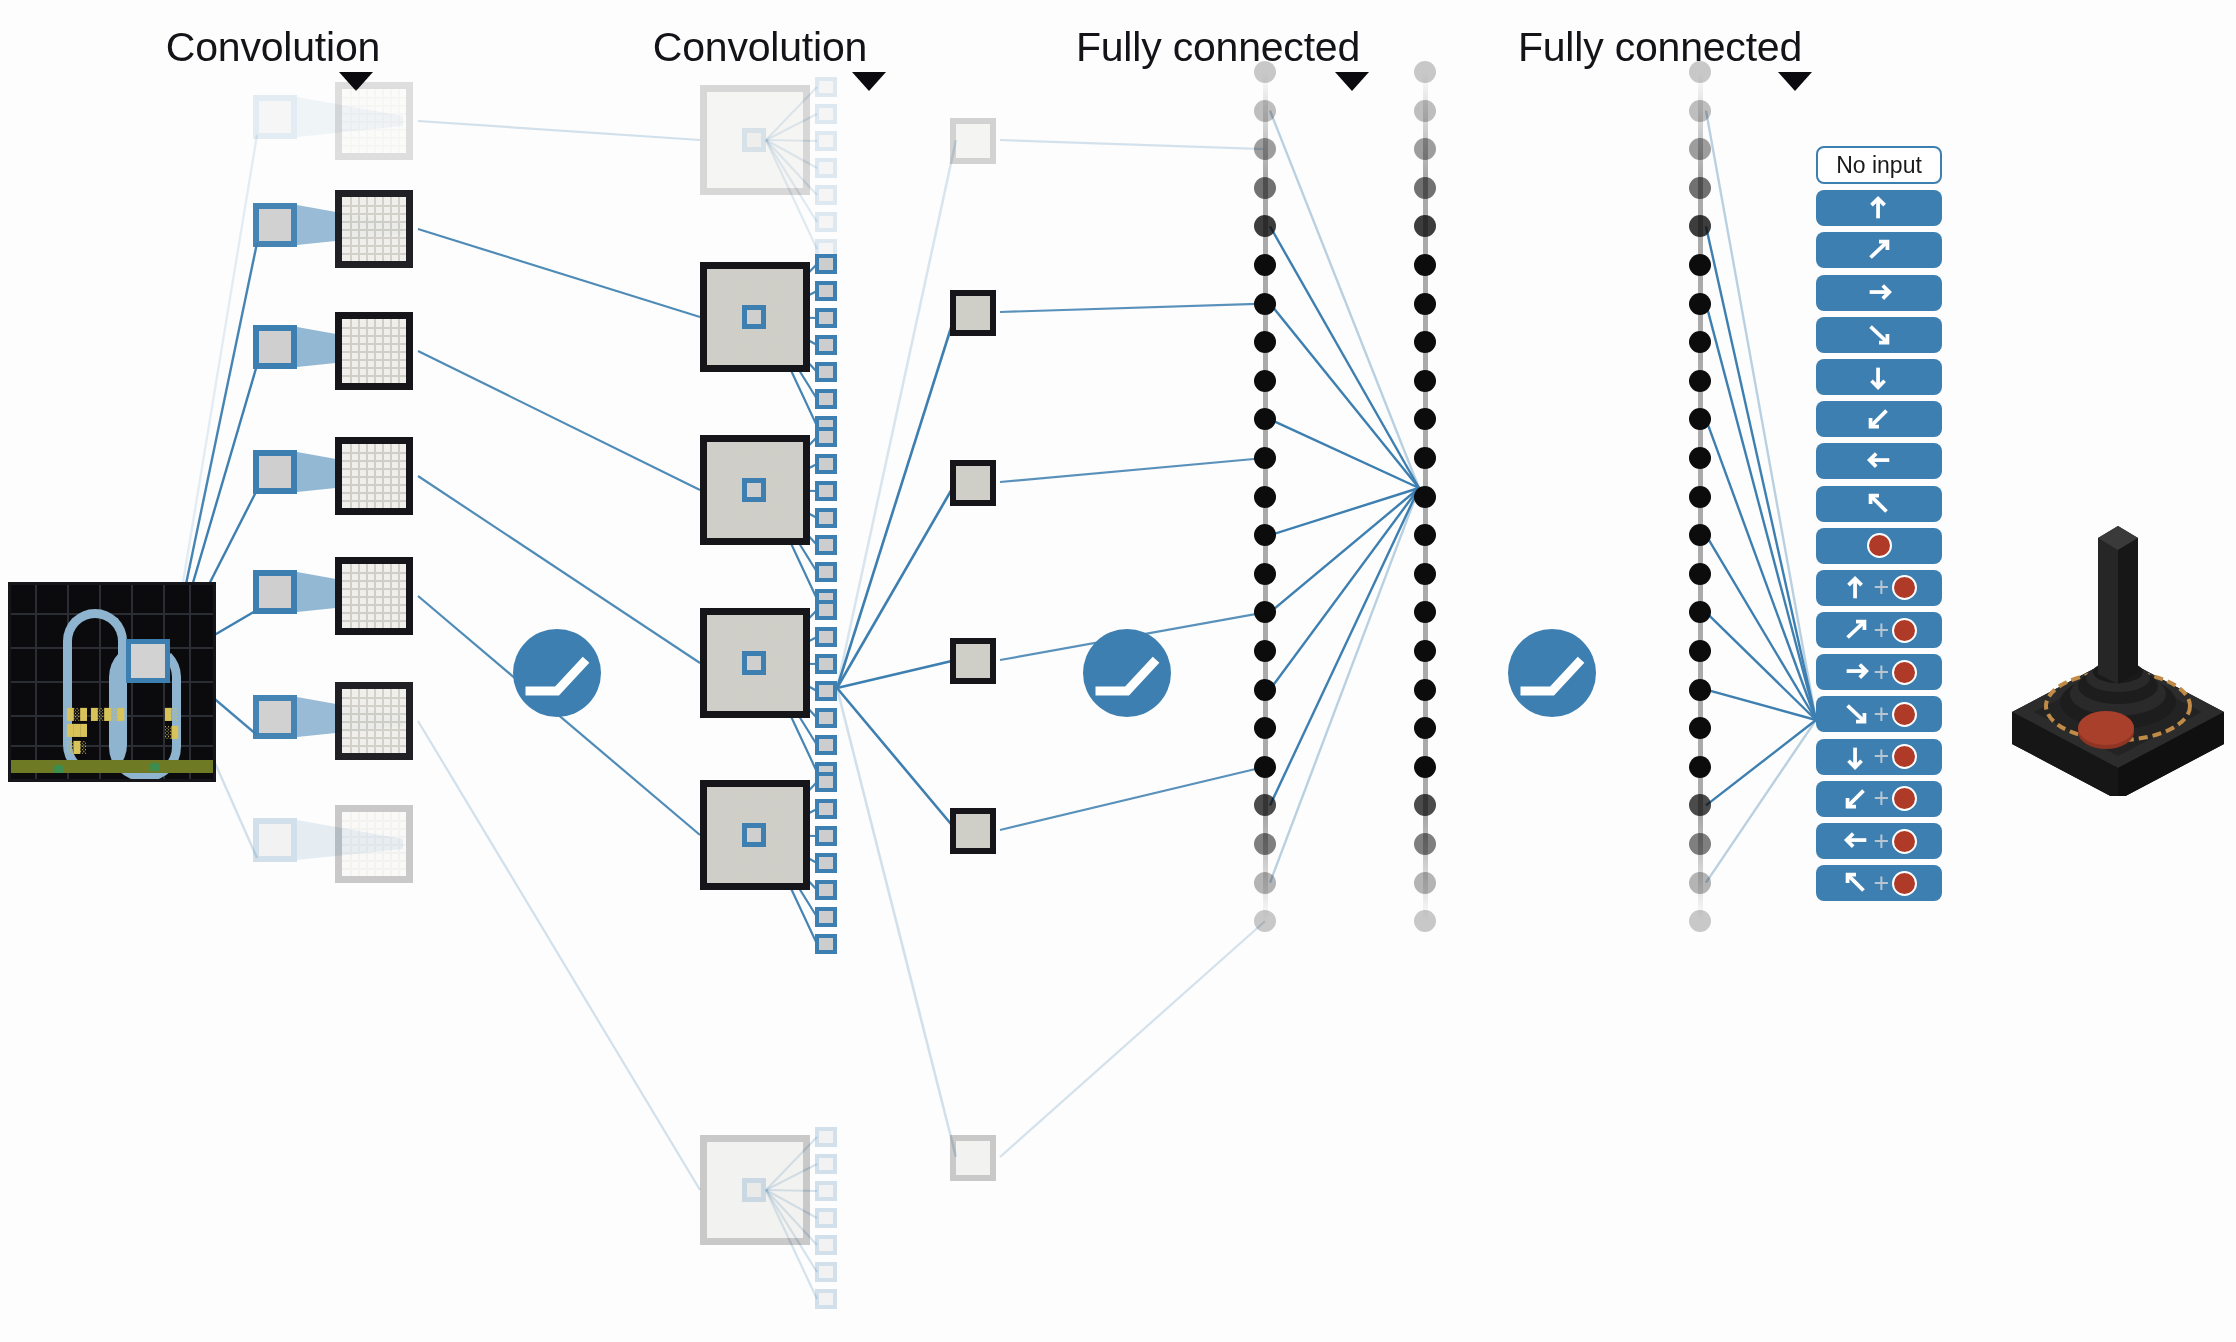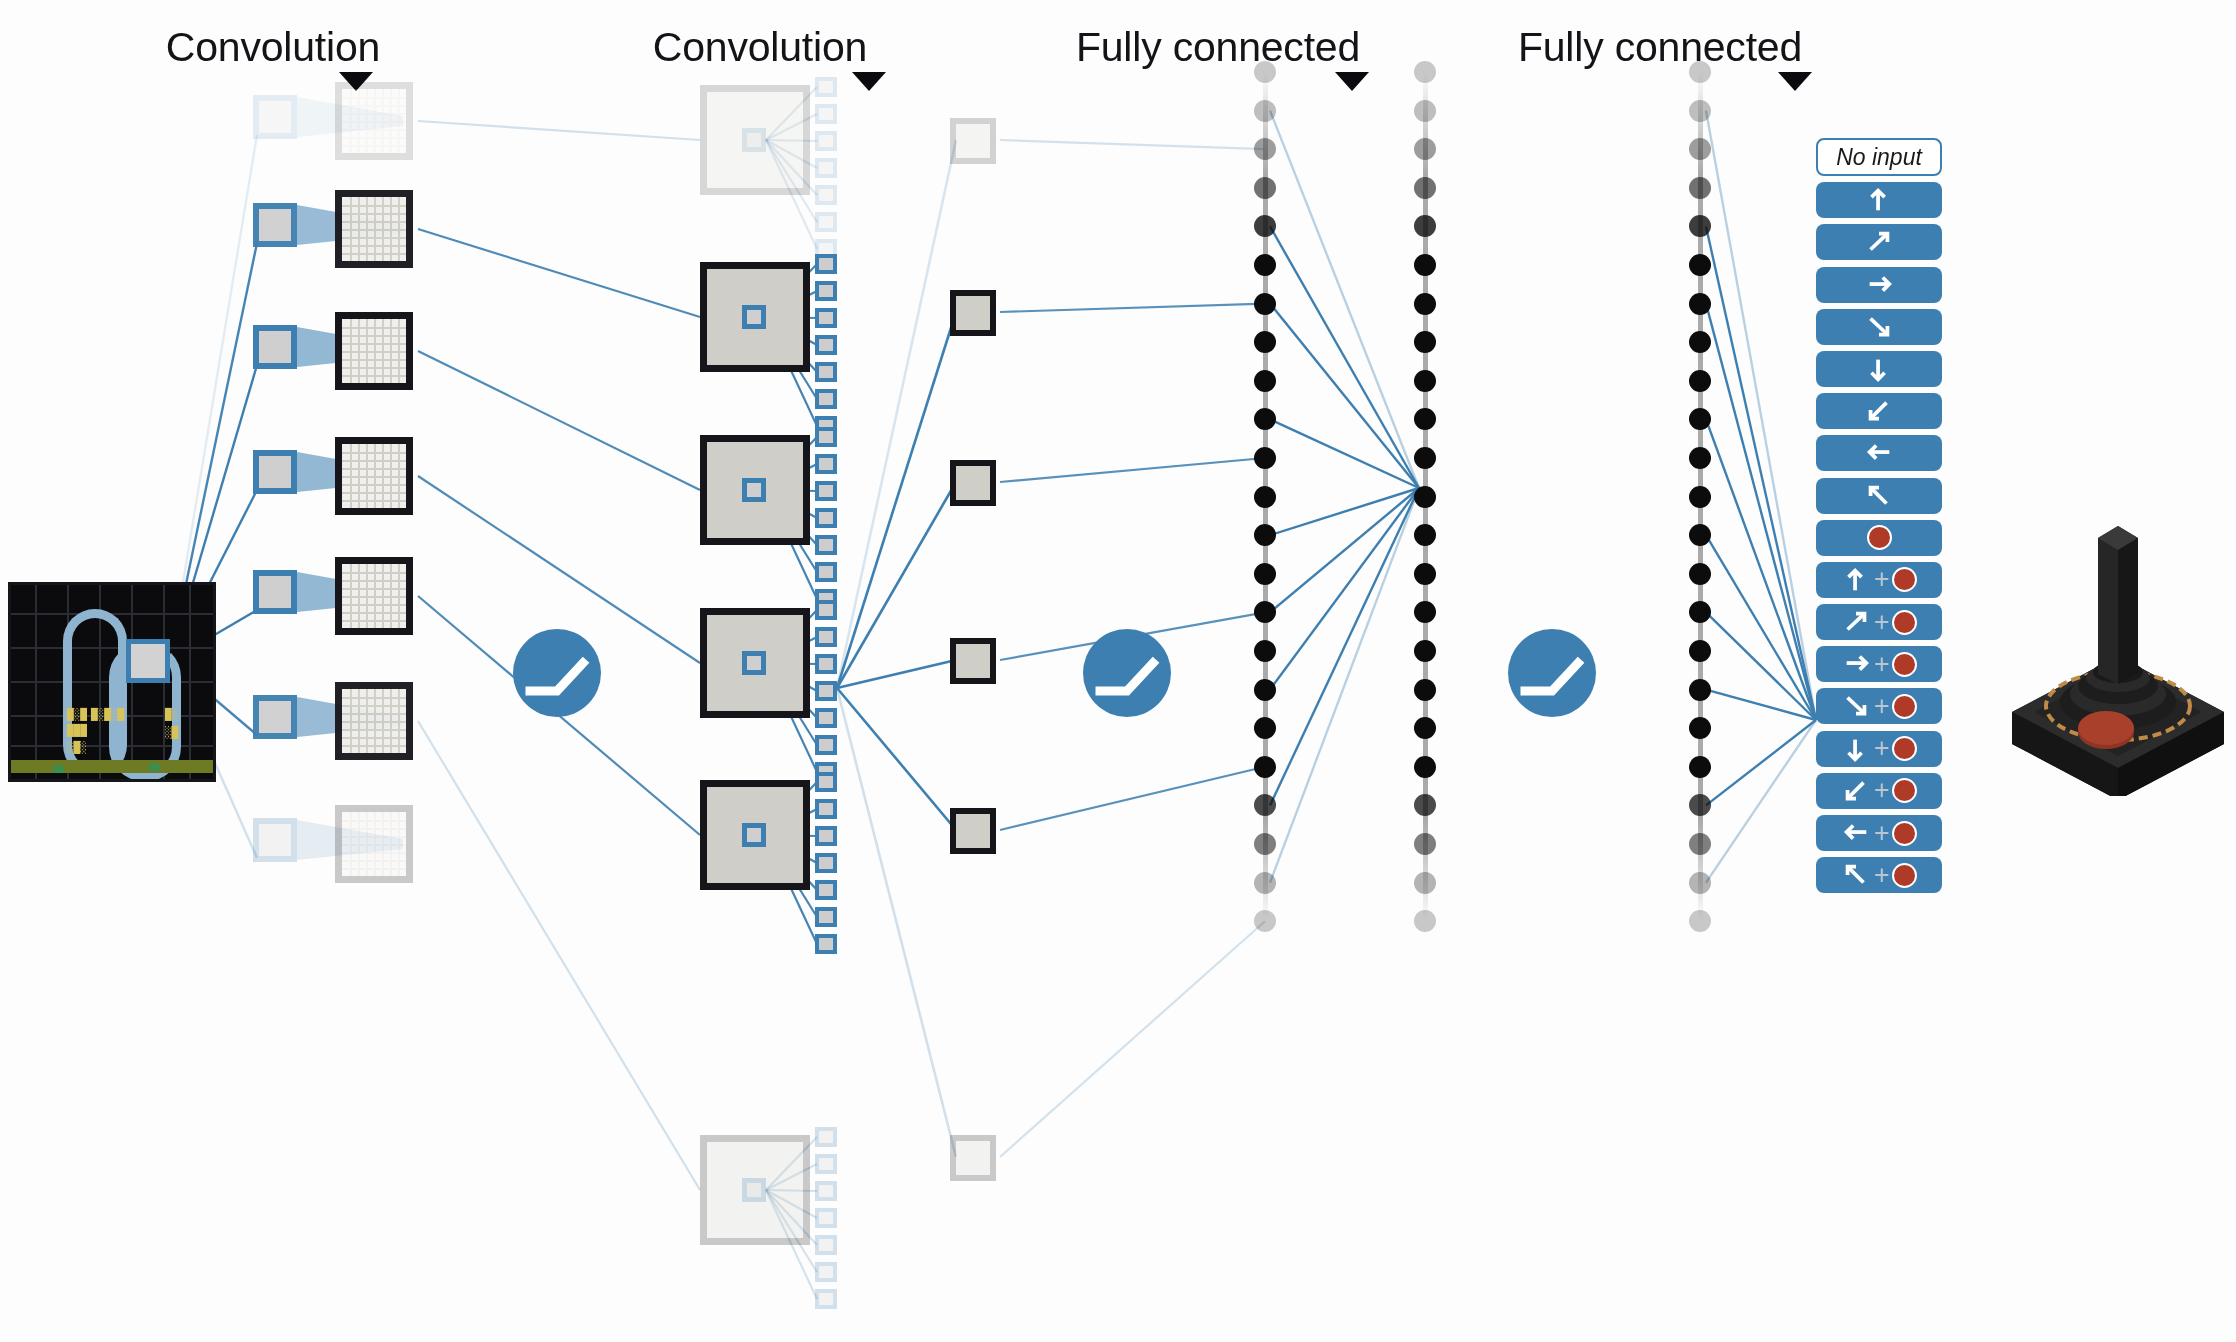--- a/index.html
+++ b/index.html
@@ -134,24 +134,23 @@
     position:absolute;
     width:22px;height:22px;
     border-radius:50%;
     background:#0c0c0c;
     z-index:6;
   }
 
   
   #actions{
     position:absolute;
-    left:1816px; top:138px;
+    left:1816px; top:146px;
     width:126px;
     z-index:8;
-    font-style:italic;
   }
   .act{
     position:relative;
     width:126px;height:36px;
     margin-bottom:6.2px;
     background:#3d7fb0;
     border-radius:8px;
     display:flex;
     align-items:center;
     justify-content:center;

